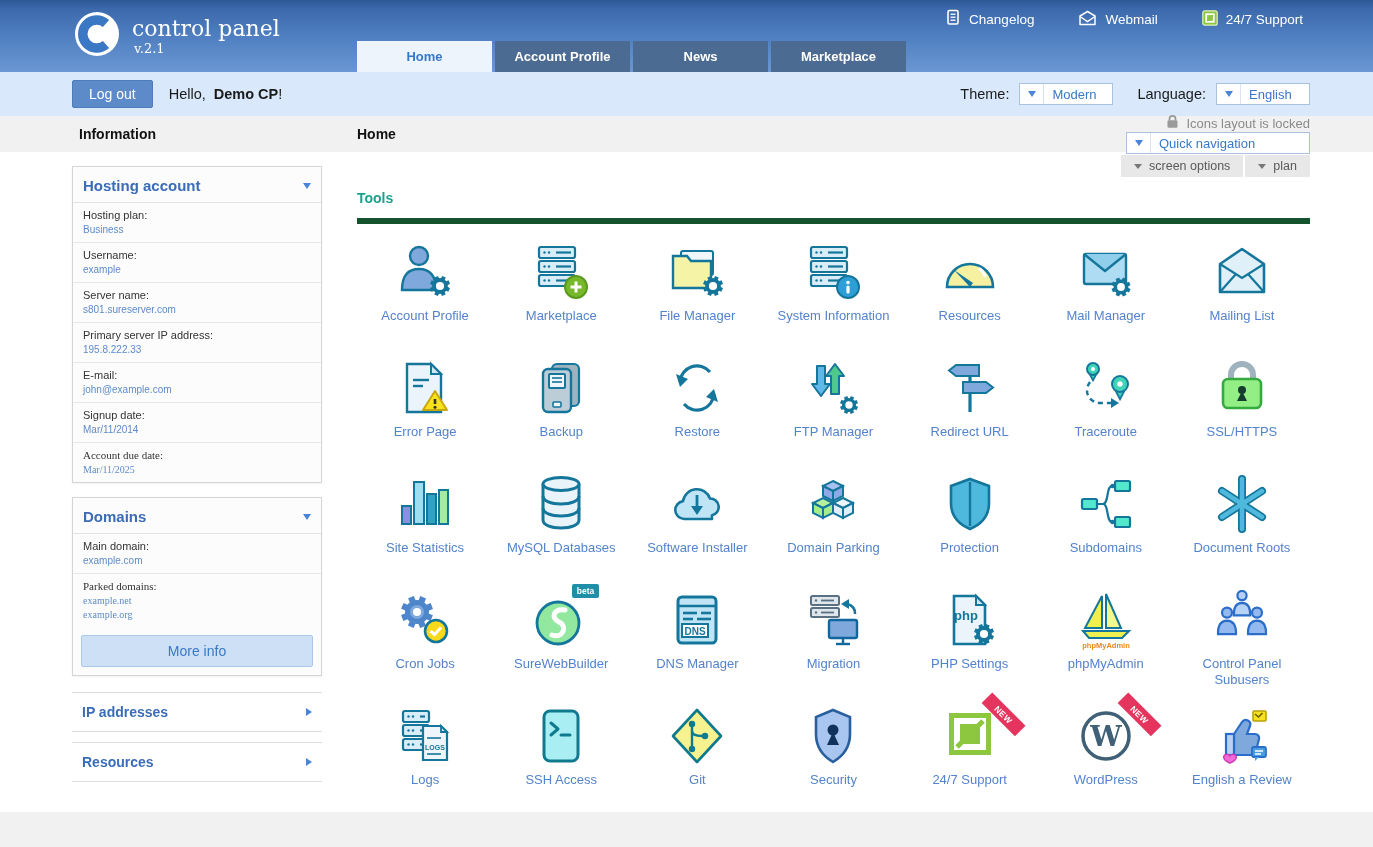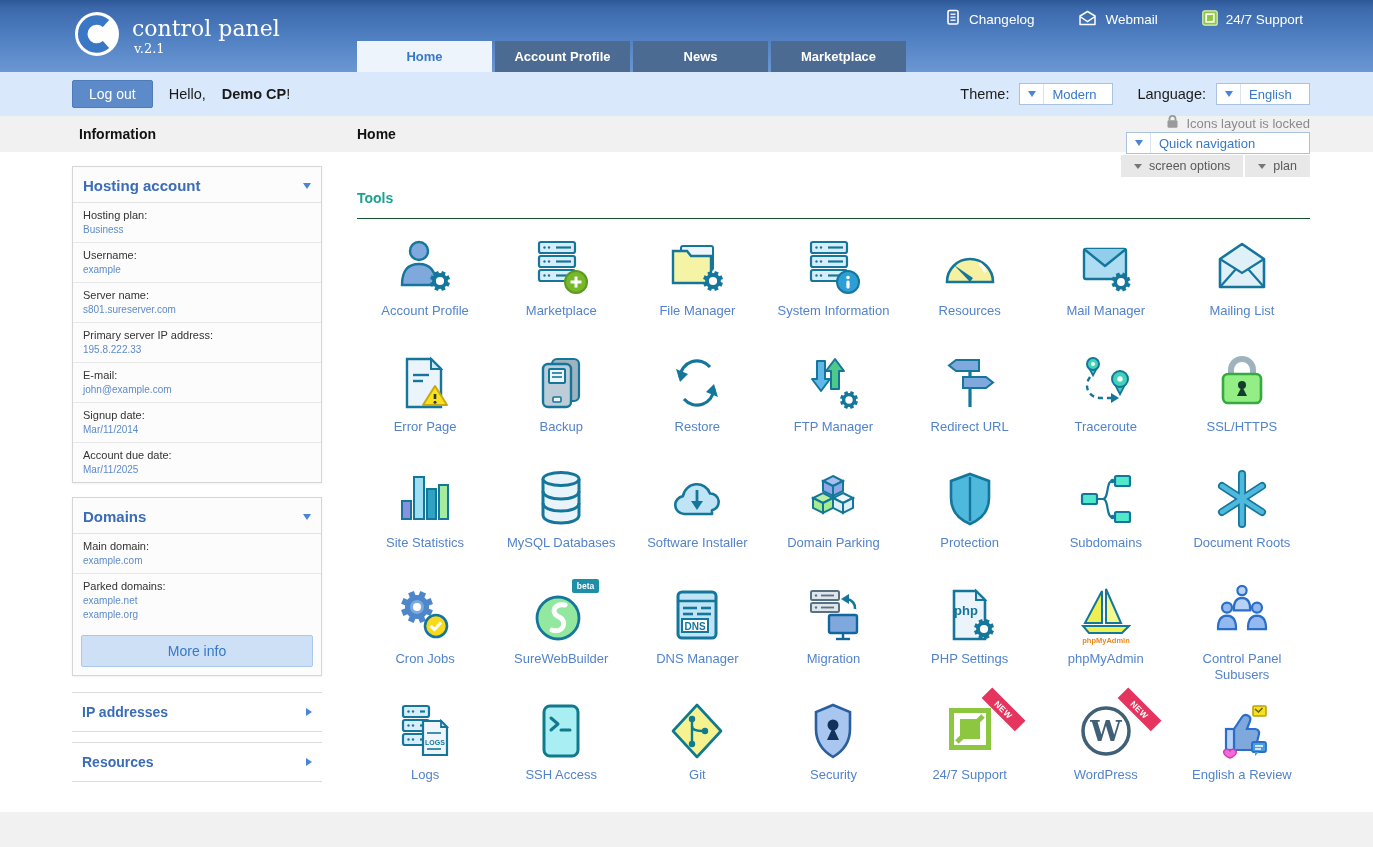--- a/index.html
+++ b/index.html
@@ -19,21 +19,21 @@
   .top-link{display:flex;gap:8px;align-items:center;cursor:pointer;}
   .tabs{position:absolute;left:357px;bottom:0;display:flex;gap:3px;}
   .tab{width:135px;height:31px;line-height:31px;text-align:center;background:#4c6b93;color:#fff;
     font-size:13px;font-weight:bold;cursor:pointer;}
   .tab.active{background:#edf4fb;color:#3878c8;}
   
   .welcome{height:44px;background:#d9e9fb;display:flex;align-items:center;padding:0 63px 0 72px;
     font-size:14.5px;color:#1a1a1a;}
   .logout{background:#5d8bc9;border:1px solid #4d7cba;color:#fff;font-size:14px;padding:5px 16px;
     border-radius:2px;margin-right:16px;cursor:pointer;}
-  .greet-prefix{margin-right:16px;} .greet-name{font-weight:bold;}
+  .greet-prefix{margin-right:8px;} .greet-name{font-weight:bold;}
   .welcome-right{margin-left:auto;display:flex;align-items:center;gap:10px;font-size:14.5px;}
   .wr-label{margin-left:14px;}
   .dropdown{display:flex;align-items:center;background:#fff;border:1px solid #a8c2e0;height:22px;cursor:pointer;}
   .dd-arrow{width:24px;display:flex;justify-content:center;align-items:center;border-right:1px solid #d8e4f2;height:100%;}
   .dd-value{padding:0 8px;color:#3878c8;font-size:13px;white-space:nowrap;}
   .dropdown.small .dd-value{width:68px;}
   .dropdown.wide .dd-value{width:158px;}
   .tri-down{width:0;height:0;border-left:4.5px solid transparent;border-right:4.5px solid transparent;border-top:6px solid #4a84d8;display:inline-block;}
   .tri-right{width:0;height:0;border-top:4.5px solid transparent;border-bottom:4.5px solid transparent;border-left:6px solid #4a84d8;display:inline-block;}
   .tri-gray{width:0;height:0;border-left:4px solid transparent;border-right:4px solid transparent;border-top:5px solid #777;display:inline-block;}
@@ -45,30 +45,30 @@
   .lock-text{color:#8a8a8a;font-size:13px;display:flex;align-items:center;gap:7px;}
   .options-row{position:absolute;top:155px;right:63px;display:flex;gap:2px;z-index:5;}
   .opt-btn{background:#e8e8e8;color:#5a5a5a;font-size:12.5px;padding:4px 13px;display:flex;align-items:center;gap:7px;cursor:pointer;}
   
   .content{display:flex;padding:0 63px 0 72px;align-items:flex-start;}
   .sidebar{width:250px;flex:none;}
   .panel{border:1px solid #d5d5d5;background:#fcfcfc;margin-top:14px;box-shadow:0 1px 2px rgba(0,0,0,.06);}
   .panel-header{display:flex;align-items:center;justify-content:space-between;padding:10px 10px 8px;
     color:#3a6cb8;font-weight:bold;font-size:15px;border-bottom:1px solid #e2e2e2;cursor:pointer;}
   .field{padding:6px 10px 7px;border-bottom:1px solid #e8e8e8;}
-  .field:last-child{border-bottom:none;}
+  .field:last-child{border-bottom:none;font-family:Liberation Serif, serif;}
   .field-label{color:#333;font-size:11px;}
   .field-value{color:#5d8bc9;font-size:10px;margin-top:3px;}
   .more-info{margin:8px;background:#cde0f6;border:1px solid #aac8ea;color:#3878c8;text-align:center;
     padding:7px 0;font-size:14px;border-radius:2px;cursor:pointer;}
   .side-section{border-top:1px solid #ddd;border-bottom:1px solid #ddd;padding:11px 10px;display:flex;
     justify-content:space-between;align-items:center;color:#3a6cb8;font-weight:bold;font-size:14px;cursor:pointer;background:#fff;}
   .side-section.first{margin-top:16px;} .side-section.next{margin-top:10px;}
   .main{flex:1;margin-left:35px;padding-top:38px;}
-  .tools-title{color:#1aa18f;font-weight:bold;font-size:14px;padding-bottom:12px;border-bottom:1px solid #14532d;}
+  .tools-title{color:#1aa18f;font-weight:bold;font-size:14px;padding-bottom:12px;border-bottom:6px solid #14532d;}
   .grid{display:grid;grid-template-columns:repeat(7,1fr);margin-top:16px;}
   .tool{height:116px;text-align:center;cursor:pointer;position:relative;}
   .tool-iconbox{width:78px;height:62px;margin:0 auto;position:relative;display:flex;justify-content:center;align-items:flex-end;}
   .tool-label{margin-top:6px;color:#5383cc;font-size:13px;line-height:1.25;max-width:112px;margin-left:auto;margin-right:auto;}
   .new-ribbon{position:absolute;top:3px;right:-19px;transform:rotate(45deg);background:#e5345e;color:#fff;
     font-size:8.5px;font-weight:bold;padding:2.5px 13px;letter-spacing:.5px;}
   .beta-badge{position:absolute;top:-4px;right:1px;background:#1f8fa8;color:#fff;font-size:8.5px;font-weight:bold;
     padding:2px 5px;border-radius:2px;}
   .footer{position:absolute;left:0;right:0;bottom:0;height:35px;background:#f1f1f1;}
 </style>

